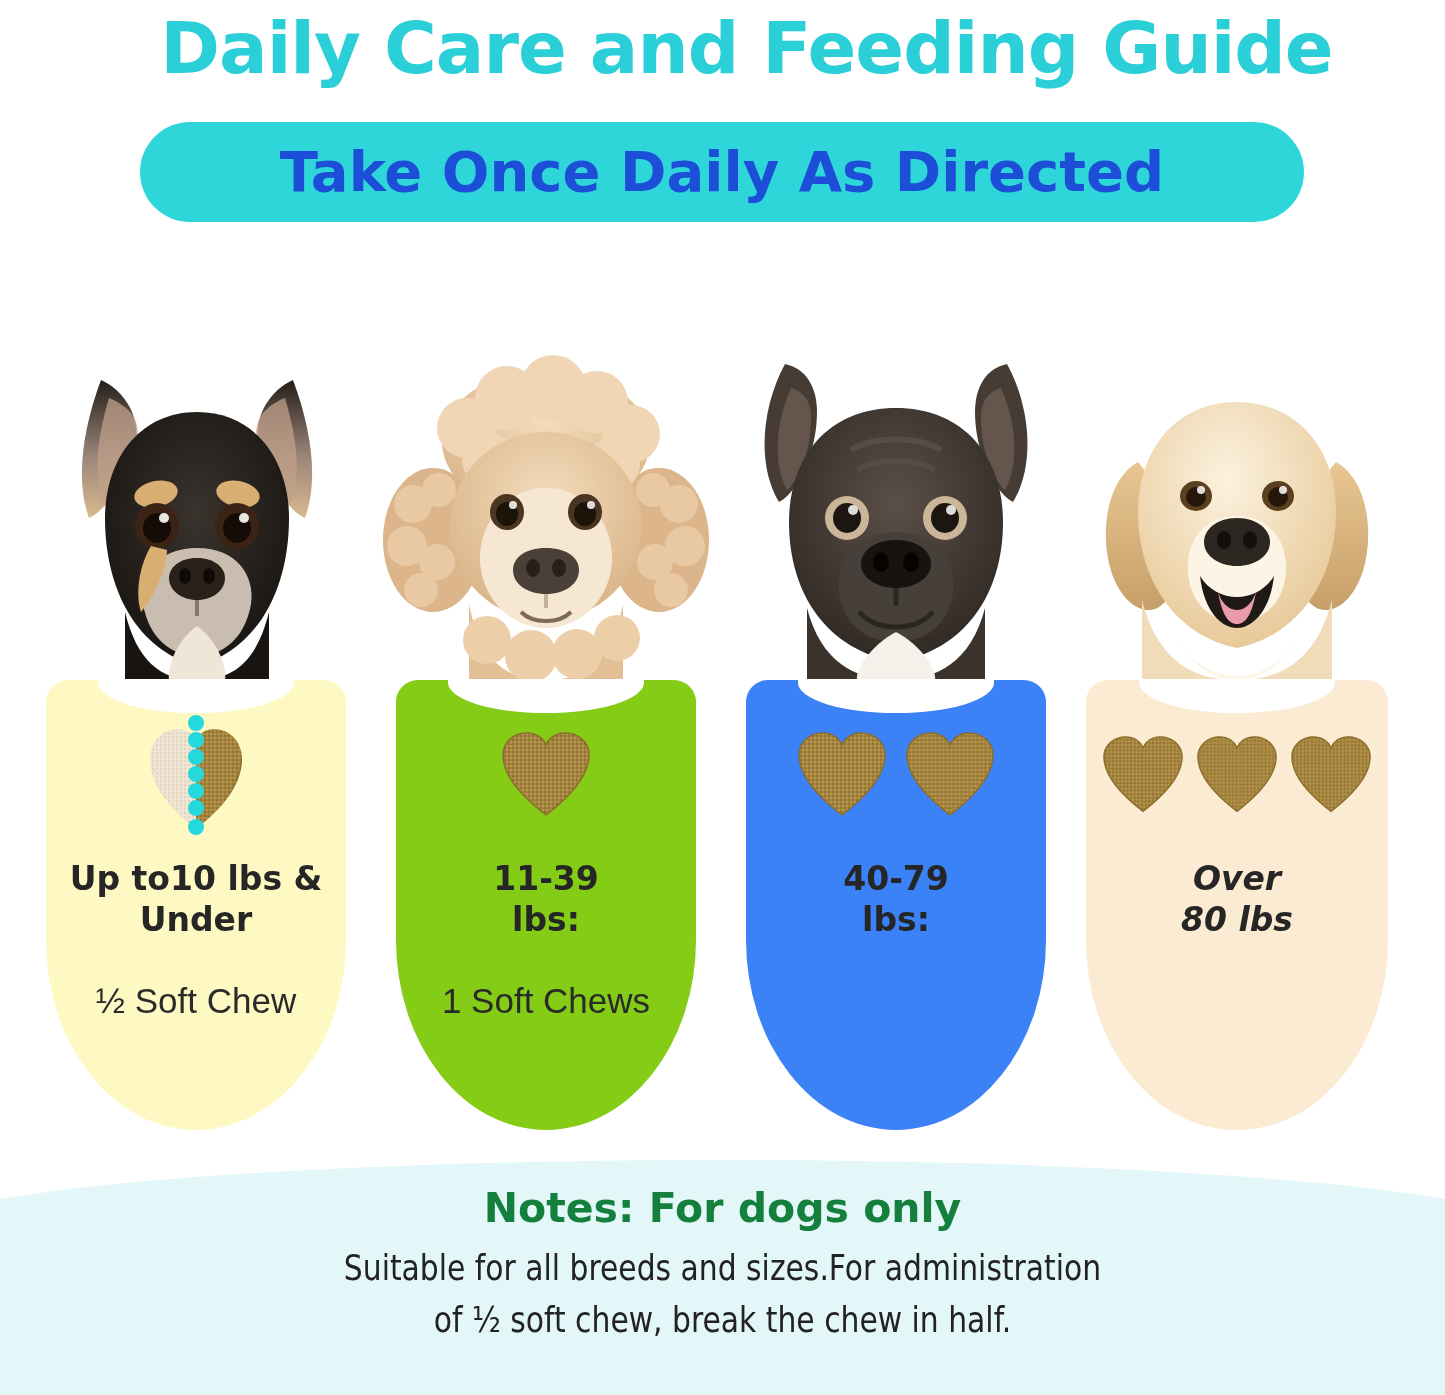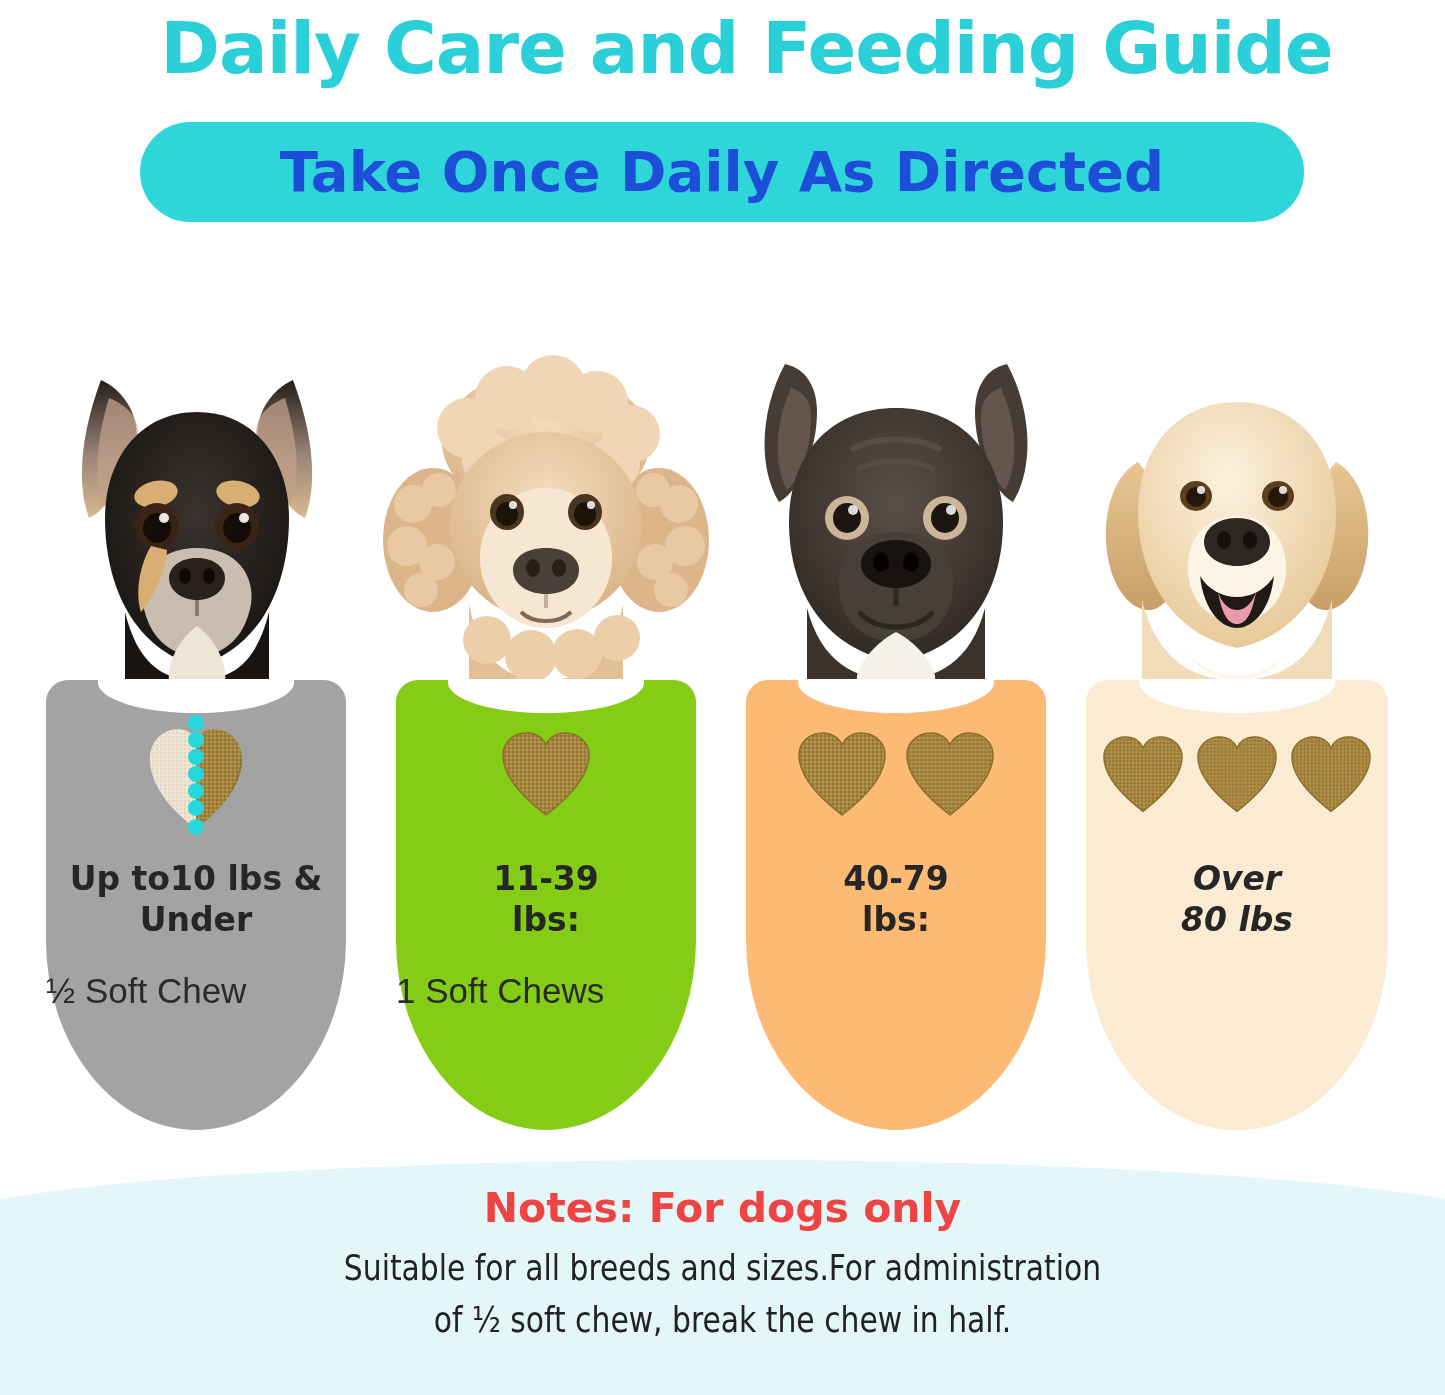--- a/index.html
+++ b/index.html
@@ -55,23 +55,23 @@
     overflow: visible;
   }
   .dog-svg { display:block; width: 100%; height: 100%; }
 
   
   .panel {
     position: absolute; left: 0; bottom: 0;
     width: 100%; height: 450px;
     border-radius: 22px 22px 150px 150px / 22px 22px 190px 190px;
   }
-  .panel.p0 { background: #a3a3a3; }
+  .panel.p0 { background: #fef9c3; }
   .panel.p1 { background: #84cc16; }
-  .panel.p2 { background: #fdba74; }
+  .panel.p2 { background: #3b82f6; }
   .panel.p3 { background: #FAEBD2; }
   
   .panel-notch {
     position: absolute; left: 50%; top: -1px; transform: translateX(-50%);
     width: 196px; height: 34px;
     border-radius: 0 0 110px 110px / 0 0 34px 34px;
     background: #ffffff;
   }
 
   
@@ -98,43 +98,43 @@
     top: 178px;
     text-align: center;
     font-family: "DejaVu Sans", sans-serif;
     font-size: 33px; font-weight: 800; color: #262626;
     line-height: 41px;
     white-space: pre-line;
     padding: 0 4px;
   }
   .dose {
     position: absolute; left: 0; width: 100%;
-    top: 290px;
-    text-align: left;
+    top: 300px;
+    text-align: center;
     font-family: "Liberation Sans", sans-serif;
     font-size: 35px; font-weight: 400; color: #2A2A2A;
     line-height: 42px;
     white-space: nowrap;
   }
 
   
   #notes-band {
     position: absolute; left: 0; bottom: 0; width: 1445px; height: 235px;
     overflow: hidden;
   }
   #notes-bg {
     position: absolute; left: -90px; top: 0;
     width: 1625px; height: 420px;
     background: #E3F6F8;
     border-radius: 50% 50% 0 0 / 72px 72px 0 0;
   }
   #notes-title {
     position: absolute; left: 0; top: 24px; width: 1445px; text-align: center;
     font-family: "DejaVu Sans", sans-serif;
-    font-size: 41px; font-weight: 800; color: #ef4444;
+    font-size: 41px; font-weight: 800; color: #15803d;
     white-space: nowrap;
   }
   #notes-body {
     position: absolute; left: 0; top: 82px; width: 1445px; text-align: center;
     font-family: "DejaVu Sans Condensed", "DejaVu Sans", sans-serif;
     font-size: 36px; font-weight: 400; color: #222222;
     line-height: 52px;
     white-space: pre-line;
     transform: scaleX(0.92);
   }

